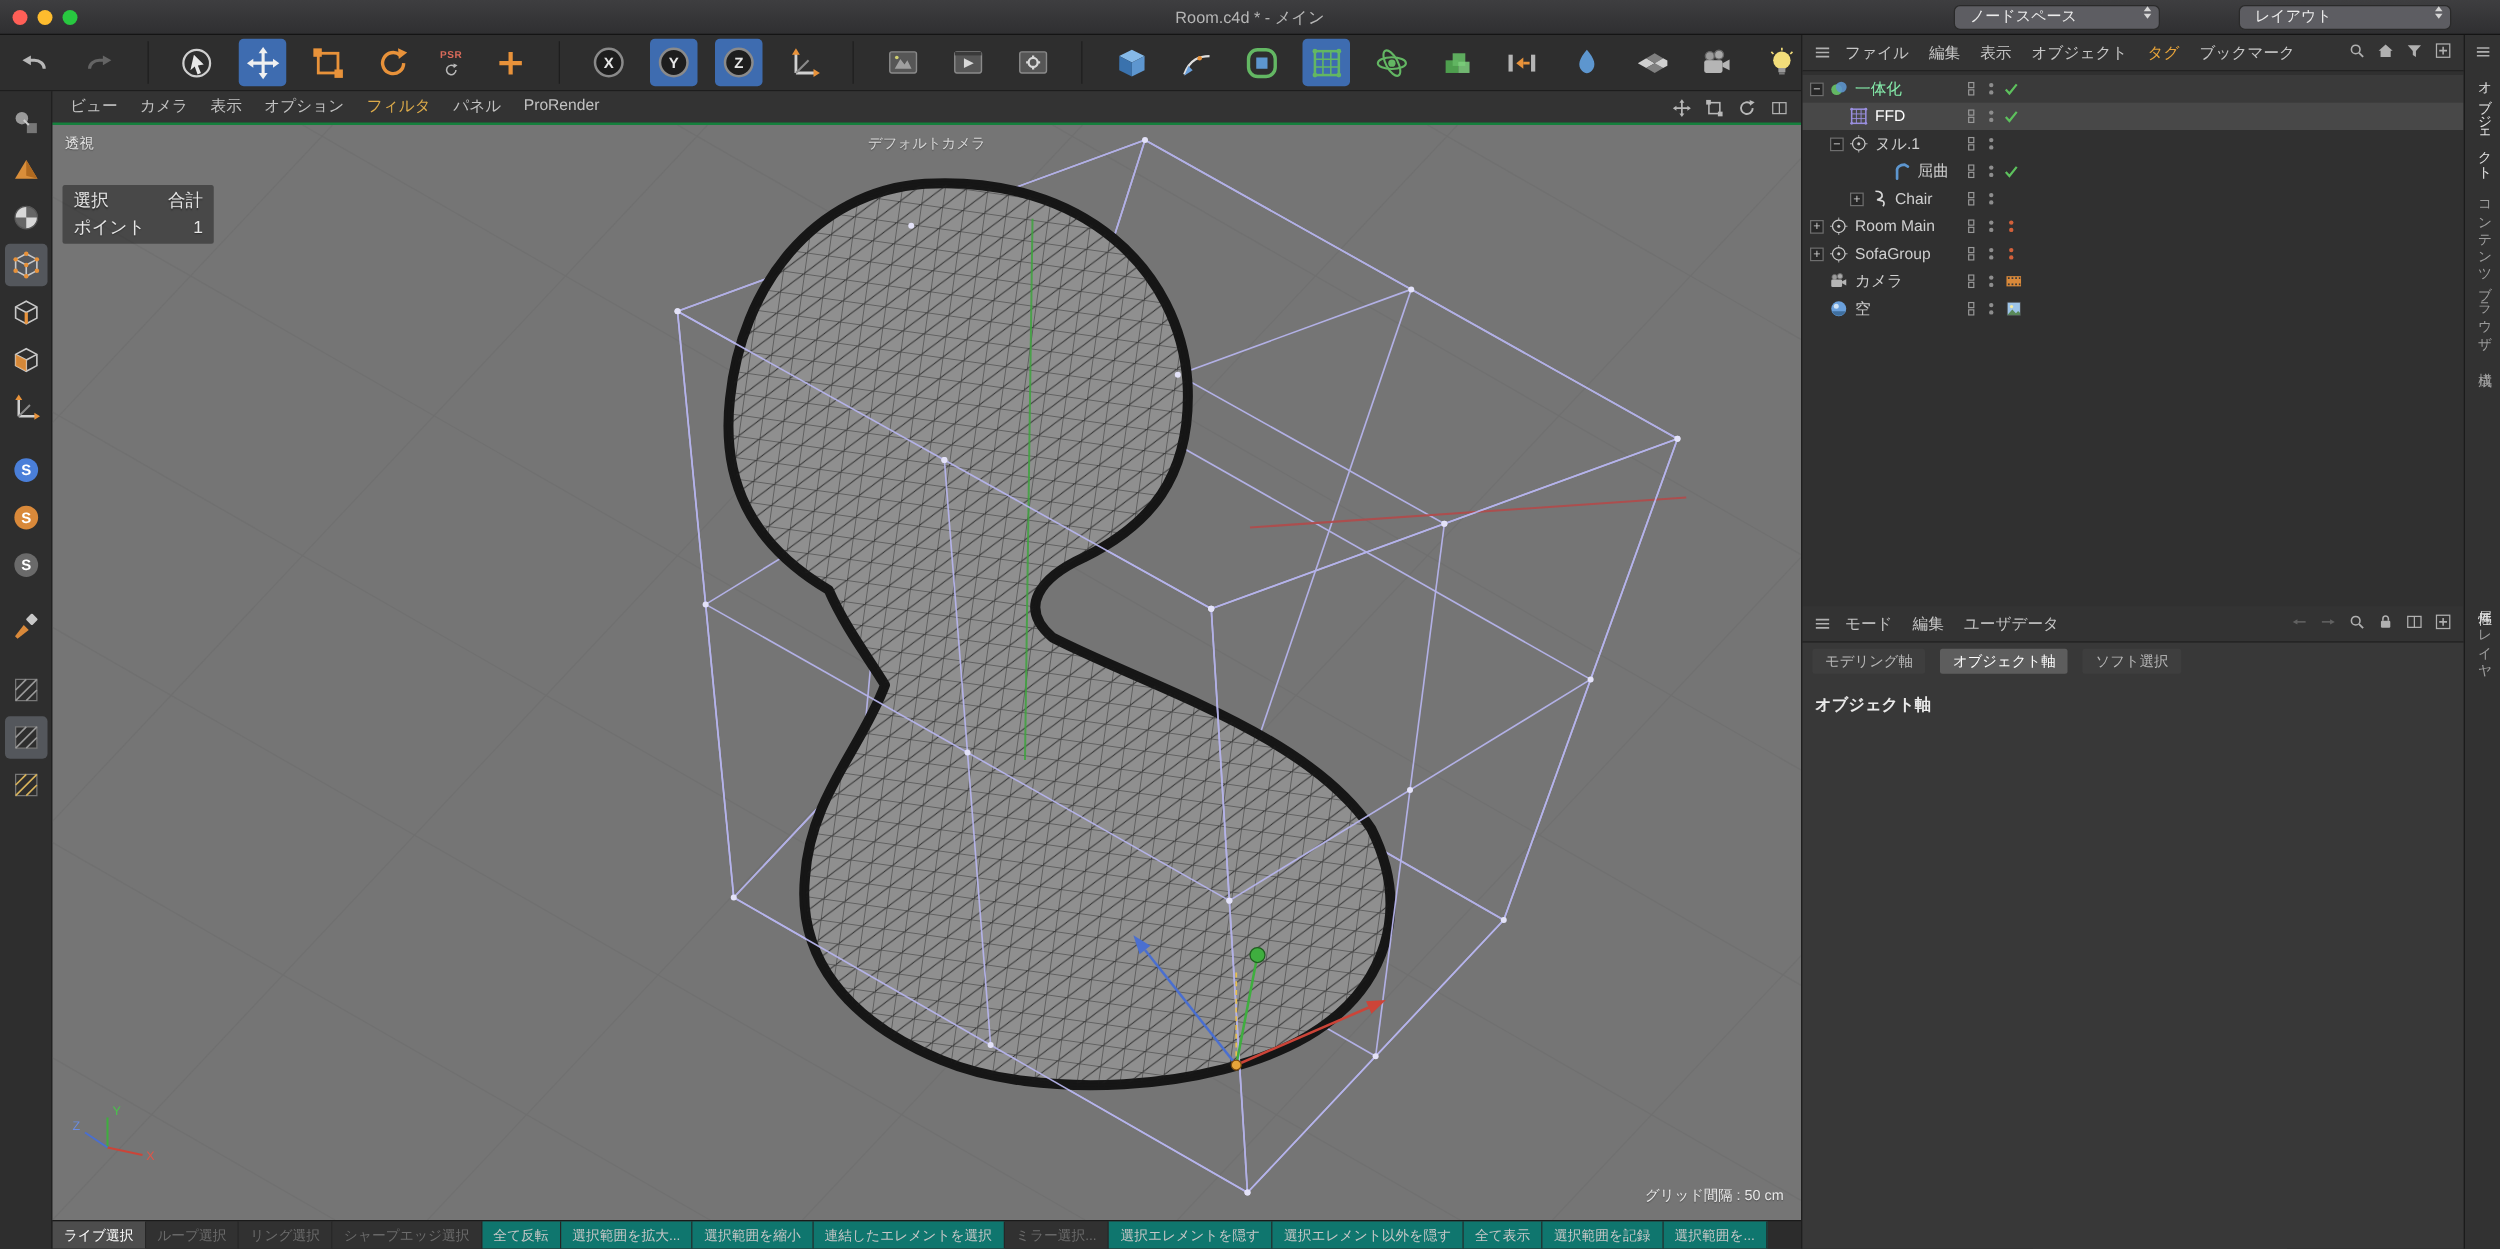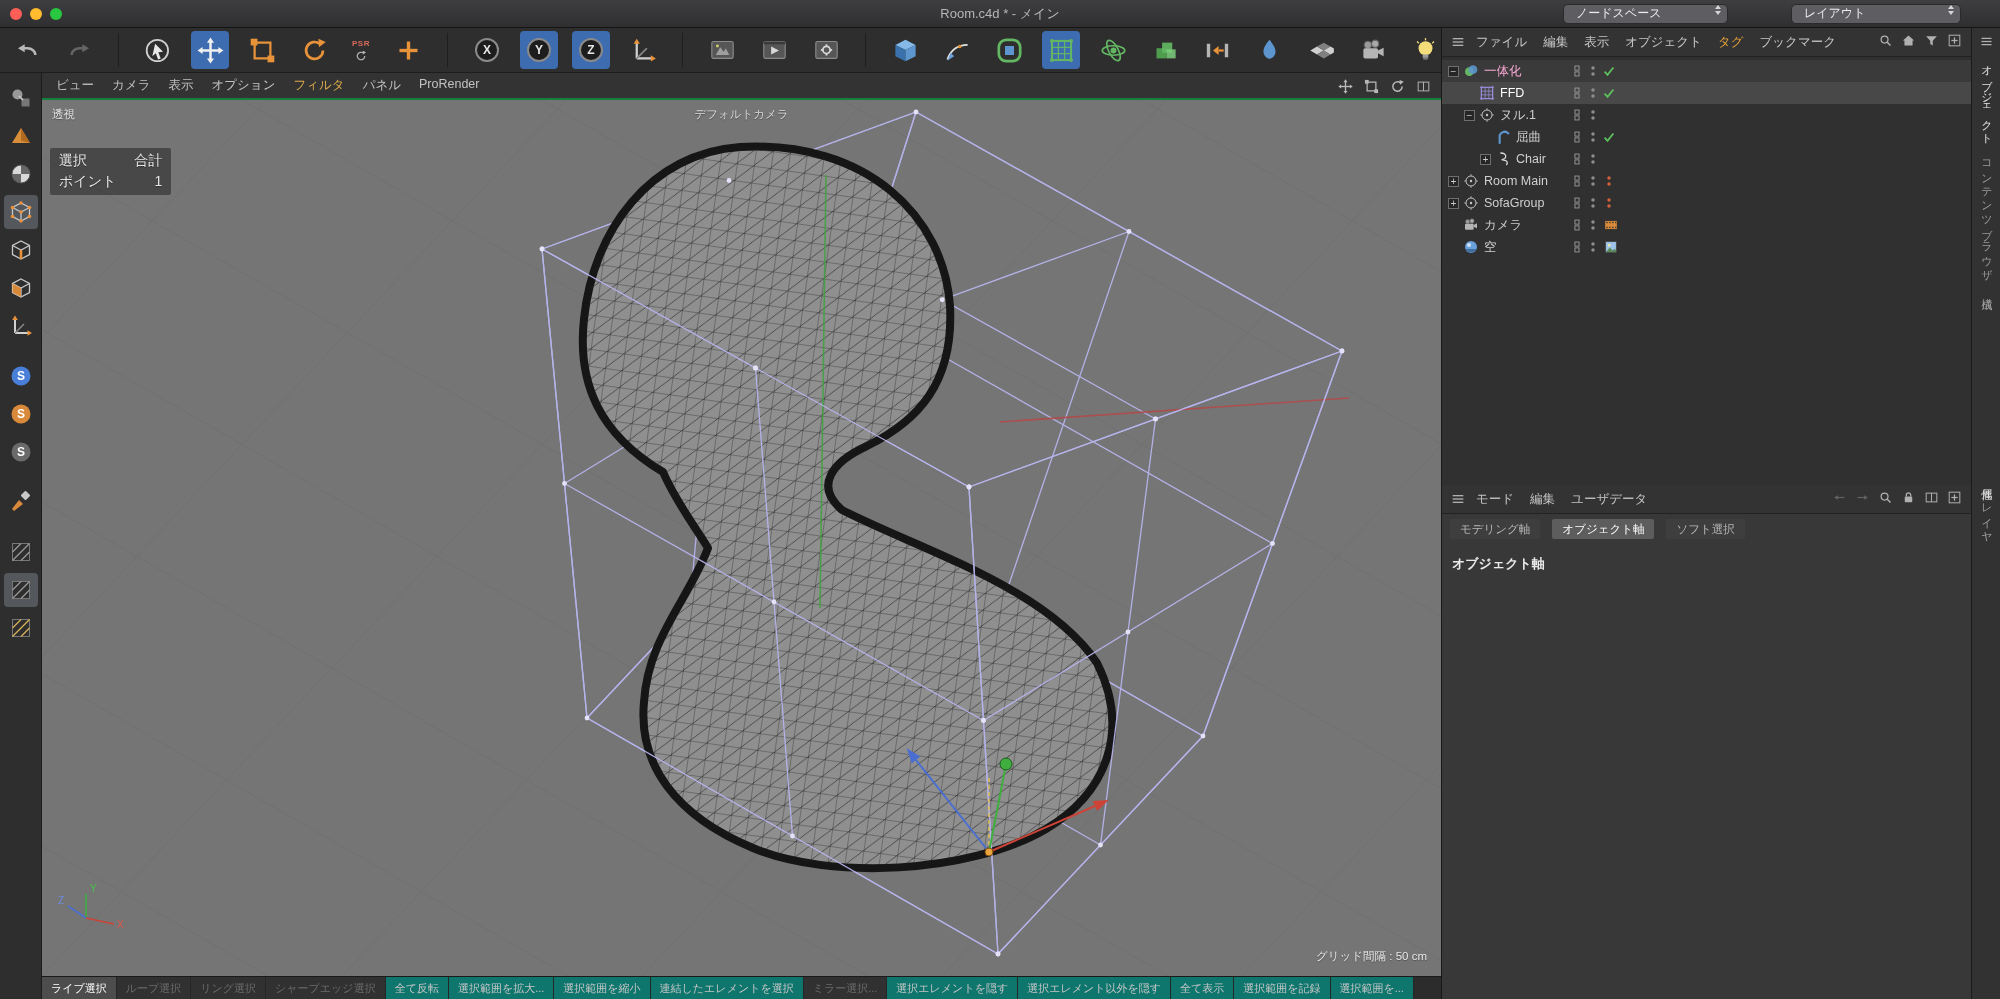--- a/index.html
+++ b/index.html
@@ -74,21 +74,21 @@
 .pmi.dim{opacity:.45}
 #om-tree{height:428px;background:#303030;overflow:hidden;padding-top:3px}
 .omrow{height:22px;display:flex;align-items:center;font-size:12.5px;color:#cfcfcf;position:relative}
 .omrow.sel{background:#484848}
 .omrow.shade{background:#3a3a3a}
 .exp{width:11px;height:11px;background:#262626;border:1px solid #6e6e6e;color:#ccc;font-size:10px;line-height:9px;text-align:center;margin-right:4px;flex:none}
 .expsp{width:15px;flex:none}
 .oicon{width:16px;height:16px;margin-right:5px;flex:none}
 .oicon svg{width:16px;height:16px}
 .olabel{white-space:nowrap}
-.olabel.orange{color:#f9a8d4}
+.olabel.orange{color:#86efac}
 .olabel.white{color:#fff}
 .flag{position:absolute;top:4px;width:14px;height:14px}
 .flag svg{width:14px;height:14px}
 .f1{left:128px}.f2{left:144px}.f3{left:160px}
 .flag.thumb{width:18px;height:14px}
 .flag.thumb svg{width:18px;height:14px}
 #am-body{height:485px;background:#383838}
 .am-tool{display:flex;align-items:center;gap:8px;padding:11px 10px 4px}
 #am-tool-icon{width:17px;height:17px}
 #am-tool-icon svg{width:17px;height:17px}
@@ -765,21 +765,21 @@
           <span class="olabel">ヌル.1</span>
           <span class="flag f1"><svg viewBox="0 0 24 24">
               <rect x="8.5" y="3.5" width="7" height="7" fill="none" stroke="#9a9a9a" stroke-width="1.6"></rect>
               <rect x="8.5" y="13.5" width="7" height="7" fill="none" stroke="#9a9a9a" stroke-width="1.6"></rect>
             </svg></span>
           <span class="flag f2"><svg viewBox="0 0 24 24">
               <circle cx="12" cy="7" r="3" fill="#8d8d8d"></circle>
               <circle cx="12" cy="17" r="3" fill="#8d8d8d"></circle>
             </svg></span>
         </div>
-        <div class="omrow" style="padding-left:38px">
+        <div class="omrow" style="padding-left:56px">
           <span class="expsp"></span>
           <span class="oicon"><svg viewBox="0 0 24 24">
               <path d="M7,21 L7,12 A9,7 0 0,1 16,4 L20,6.5" fill="none" stroke="#5d96cf" stroke-width="3.2" stroke-linecap="round"></path>
             </svg></span>
           <span class="olabel">屈曲</span>
           <span class="flag f1"><svg viewBox="0 0 24 24">
               <rect x="8.5" y="3.5" width="7" height="7" fill="none" stroke="#9a9a9a" stroke-width="1.6"></rect>
               <rect x="8.5" y="13.5" width="7" height="7" fill="none" stroke="#9a9a9a" stroke-width="1.6"></rect>
             </svg></span>
           <span class="flag f2"><svg viewBox="0 0 24 24">

